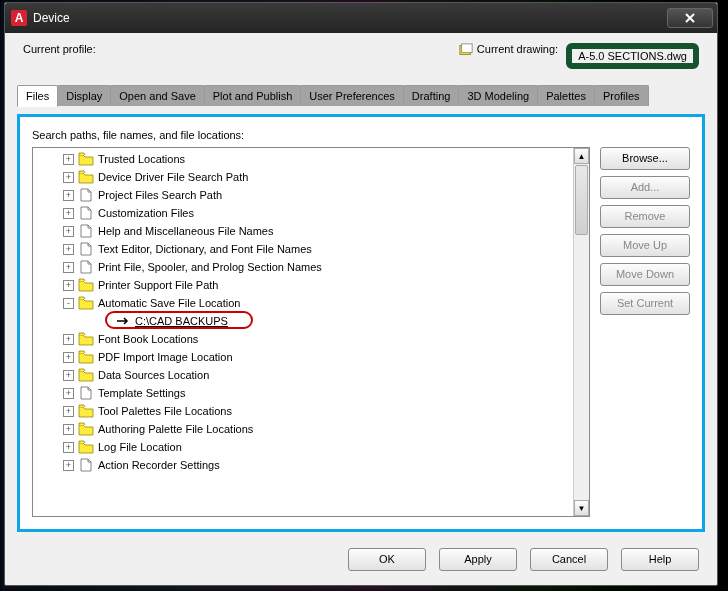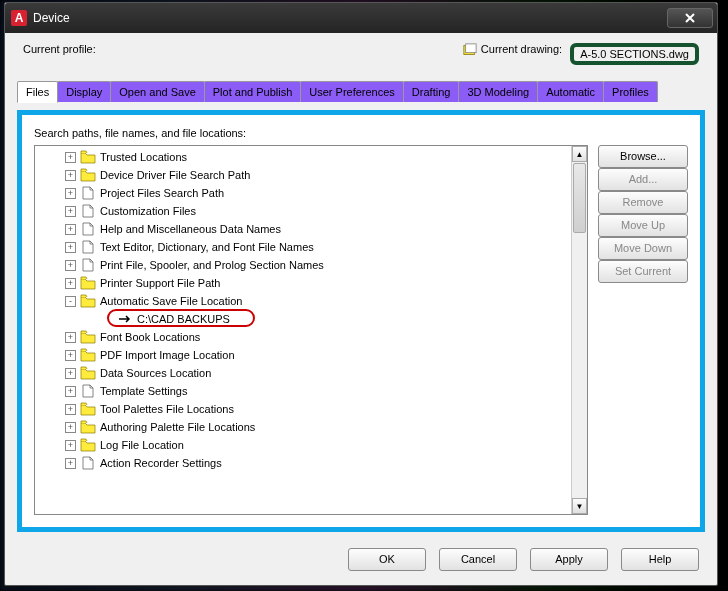--- a/index.html
+++ b/index.html
@@ -15,51 +15,51 @@
     height: 30px; background: linear-gradient(#3a3a3a,#242424);
     display: flex; align-items: center; padding: 0 4px 0 6px; border-radius: 2px 2px 0 0;
   }
   .app-icon { width:16px; height:16px; background:#d92231; display:inline-flex; align-items:center; justify-content:center; color:#fff; font-weight:bold; font-size:12px; border-radius:2px; margin-right:6px;}
   .title { color:#fff; font-size:12px; flex:1; }
   .closebtn { width:46px; height:20px; background: linear-gradient(#555,#333); border:1px solid #666; border-radius:3px; display:flex; align-items:center; justify-content:center; cursor:pointer;}
   .closebtn svg { width:12px; height:12px; stroke:#fff; stroke-width:2; }
   .profile-row { padding: 10px 18px 8px 18px; font-size:11px; display:flex; align-items:flex-start; }
   .profile-row .spacer { flex:1; }
   .drawing-icon { width:14px; height:14px; margin-right:4px; }
-  .drawing-name { border:4px solid #14532d; border-radius:6px; padding:1px 6px; margin-left:8px;}
+  .drawing-name { border:6px solid #14532d; border-radius:6px; padding:1px 6px; margin-left:8px;}
   .tabs { display:flex; margin: 8px 12px; position: relative; z-index: 2; }
   .tab {
-    font-size:11px; padding: 4px 8px; background:#8b5cf6;
+    font-size:11px; padding: 4px 8px; background:#a3a3a3;
     border:1px solid #999; border-bottom:none; margin-right:-1px; cursor:pointer;
     border-radius:2px 2px 0 0; position: relative;
   }
   .tab.active { background:#fff; border-bottom:1px solid #fff; margin-bottom:-1px; z-index:3;}
   .tabpanel {
-    margin: 0 12px 10px 12px; border:5px solid #0ea5e9; background:#fff;
+    margin: 0 12px 10px 12px; border:3px solid #0ea5e9; background:#fff;
     flex:1; padding: 12px; display:flex; flex-direction:column; position:relative; z-index:1;
   }
   .panel-label { font-size:11px; margin-bottom:6px; color:#000;}
   .panel-body { flex:1; display:flex; gap:10px; overflow:hidden;}
   .tree-wrap { flex:1; border:1px solid #888; background:#fff; position:relative; overflow:hidden;}
   .tree { position:absolute; inset:0 16px 0 0; overflow:hidden; font-size:11px; padding:2px 0 2px 2px;}
   .scrollbar { position:absolute; right:0; top:0; bottom:0; width:16px; background:#f0f0f0; border-left:1px solid #ccc;}
   .scrollbar .up, .scrollbar .down { height:16px; display:flex; align-items:center; justify-content:center; background:linear-gradient(#fdfdfd,#e0e0e0); border:1px solid #aaa; font-size:8px; cursor:pointer;}
   .scrollbar .down { position:absolute; bottom:0; left:0; right:0;}
   .scrollbar .thumb { position:absolute; left:1px; right:1px; top:17px; height:70px; background:linear-gradient(#e8e8e8,#cfcfcf); border:1px solid #aaa; border-radius:2px;}
   .node { display:flex; align-items:center; height:18px; white-space:nowrap; padding-left:2px;}
   .node .toggle { width:11px; height:11px; border:1px solid #888; background:#fff; display:inline-flex; align-items:center; justify-content:center; font-size:9px; line-height:1; color:#555; margin-right:4px; cursor:pointer;}
   .node .noline { width:26px; display:inline-block;}
   .node .vline { width:26px; display:inline-block; }
   .node .icon { width:16px; height:14px; margin-right:4px; display:inline-flex; align-items:center; justify-content:center;}
   .folder { fill:#ffeb3b; stroke:#8a7a00; stroke-width:.7;}
   .page { fill:#fff; stroke:#666; stroke-width:.8;}
   .arrow { stroke:#000; stroke-width:1.5; fill:none;}
-  .node.child { padding-left:54px;}
+  .node.child { padding-left:54px;text-decoration:underline;}
   .circle-annot { position:absolute; border:2px solid #c00; border-radius:10px; pointer-events:none;}
-  .btncol { width:90px; display:flex; flex-direction:column; }
+  .btncol { width:90px; display:flex; flex-direction:column; gap:6px;}
   .btn {
     height:23px; font-size:11px; background:linear-gradient(#fdfdfd,#e2e2e2);
     border:1px solid #8a8a8a; border-radius:3px; cursor:pointer; text-align:center; line-height:21px;
   }
   .btn.disabled { color:#888;}
   .bottombar { padding: 6px 18px 14px 0; display:flex; justify-content:flex-end; gap:13px;}
   .bottombar .btn { width:78px;}
 </style>
 </head>
 <body>
@@ -90,21 +90,21 @@
   </div>
 
   <div class="tabs" id="tabs">
       <div class="tab active">Files</div>
       <div class="tab">Display</div>
       <div class="tab">Open and Save</div>
       <div class="tab">Plot and Publish</div>
       <div class="tab">User Preferences</div>
       <div class="tab">Drafting</div>
       <div class="tab">3D Modeling</div>
-      <div class="tab">Automatic</div>
+      <div class="tab">Palettes</div>
       <div class="tab">Profiles</div>
     </div>
 
   <div class="tabpanel">
     <div class="panel-label">Search paths, file names, and file locations:</div>
     <div class="panel-body">
       <div class="tree-wrap">
         <div class="tree" id="tree">
             <div class="node">
               <span class="noline"></span>
@@ -152,21 +152,21 @@
             </div>
             <div class="node">
               <span class="noline"></span>
               <span class="toggle">+</span>
               <span class="icon">
                 <svg viewBox="0 0 16 14">
                   <path class="page" d="M3 1 L10 1 L13 4 L13 13 L3 13 Z"></path>
                   <path d="M10 1 L10 4 L13 4" fill="none" stroke="#666" stroke-width=".8"></path>
                 </svg>
               </span>
-              <span>Help and Miscellaneous Data Names</span>
+              <span>Help and Miscellaneous File Names</span>
             </div>
             <div class="node">
               <span class="noline"></span>
               <span class="toggle">+</span>
               <span class="icon">
                 <svg viewBox="0 0 16 14">
                   <path class="page" d="M3 1 L10 1 L13 4 L13 13 L3 13 Z"></path>
                   <path d="M10 1 L10 4 L13 4" fill="none" stroke="#666" stroke-width=".8"></path>
                 </svg>
               </span>
@@ -316,18 +316,18 @@
           <div class="btn disabled">Remove</div>
           <div class="btn disabled">Move Up</div>
           <div class="btn disabled">Move Down</div>
           <div class="btn disabled">Set Current</div>
         </div>
     </div>
   </div>
 
   <div class="bottombar" id="bottombar">
       <div class="btn">OK</div>
+      <div class="btn">Apply</div>
       <div class="btn">Cancel</div>
-      <div class="btn">Apply</div>
       <div class="btn">Help</div>
     </div>
 
 </div>
 
 </body></html>

